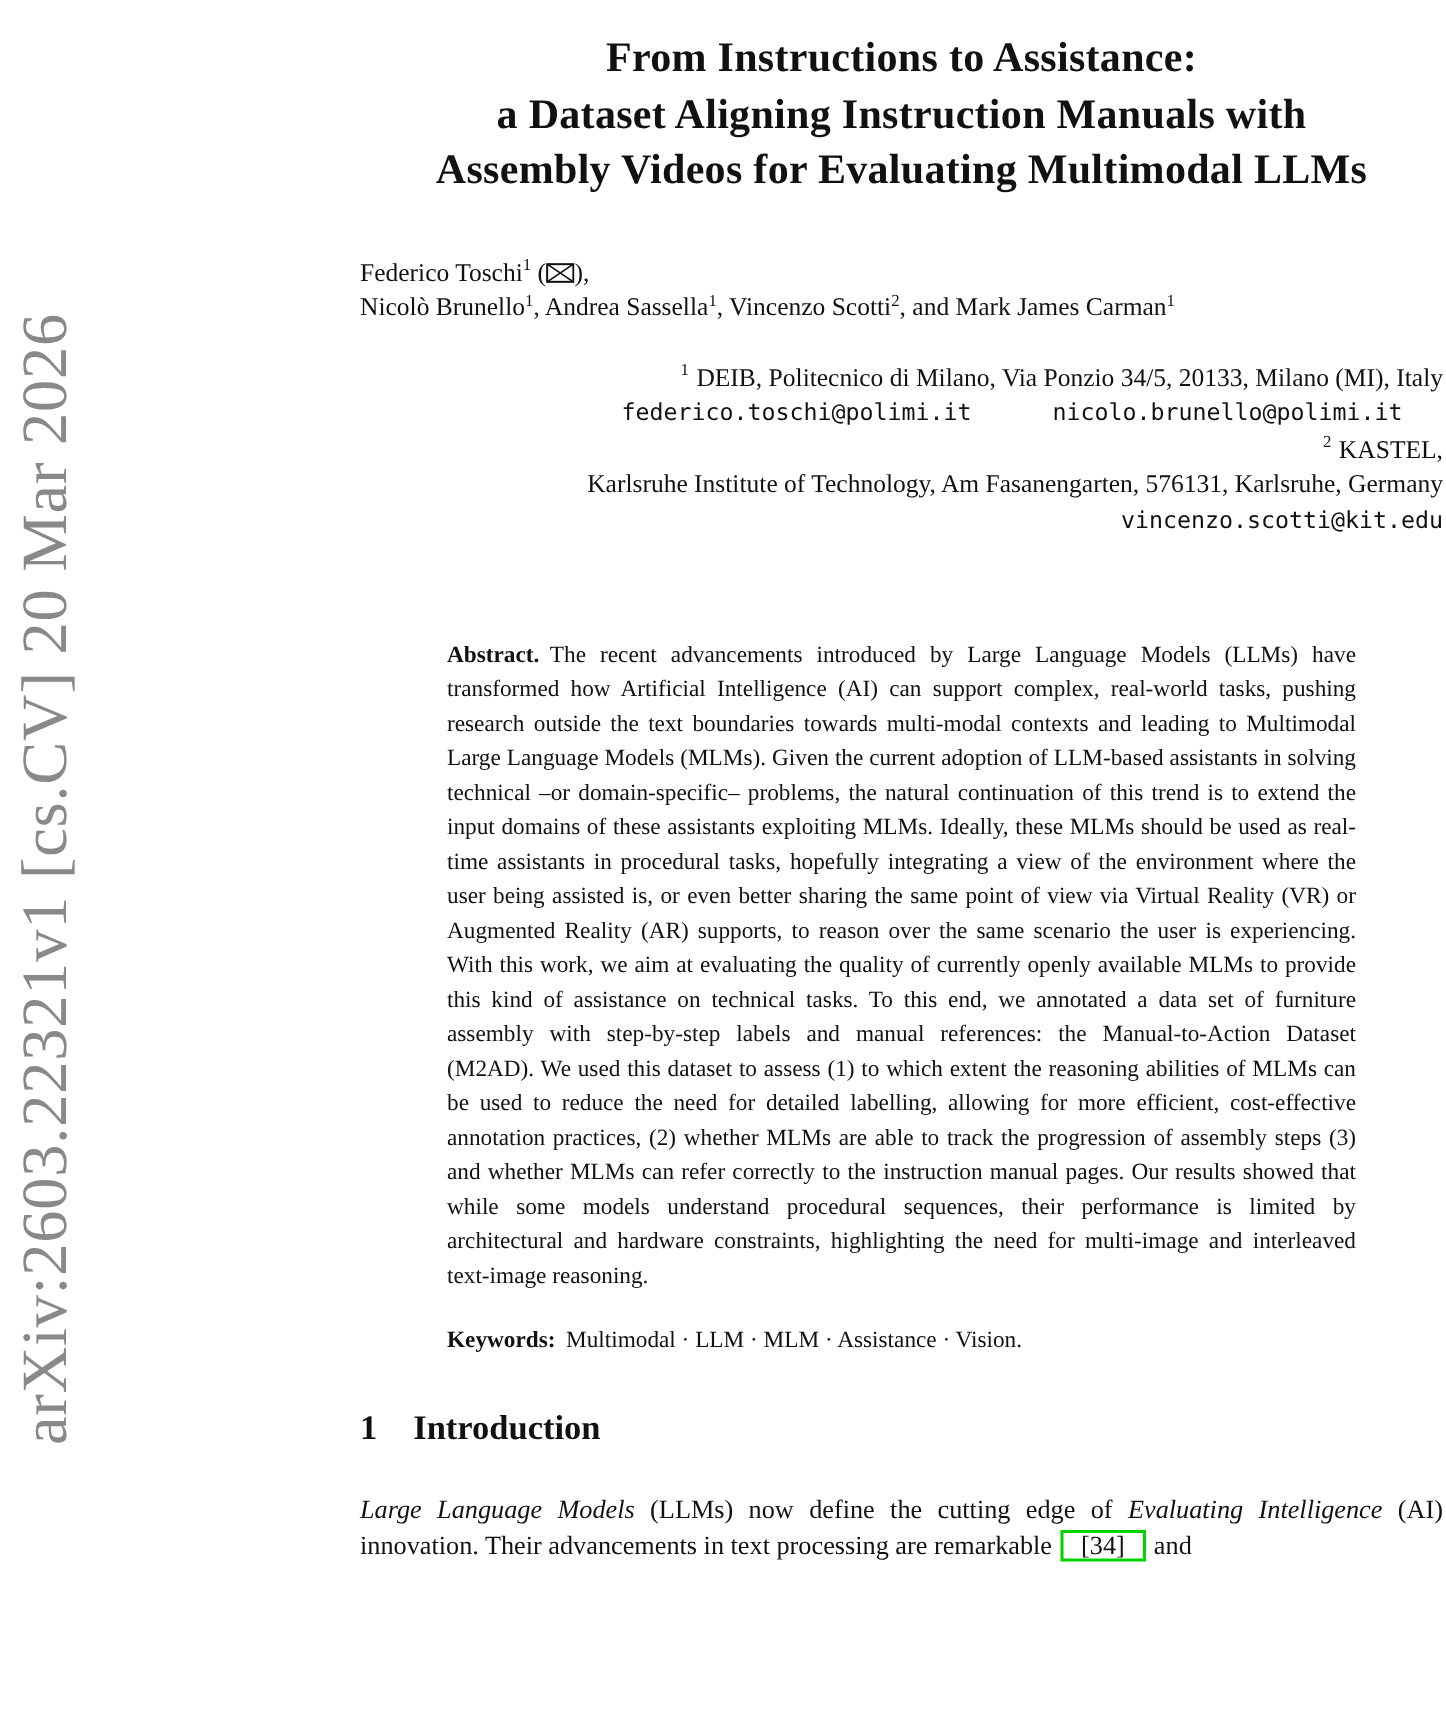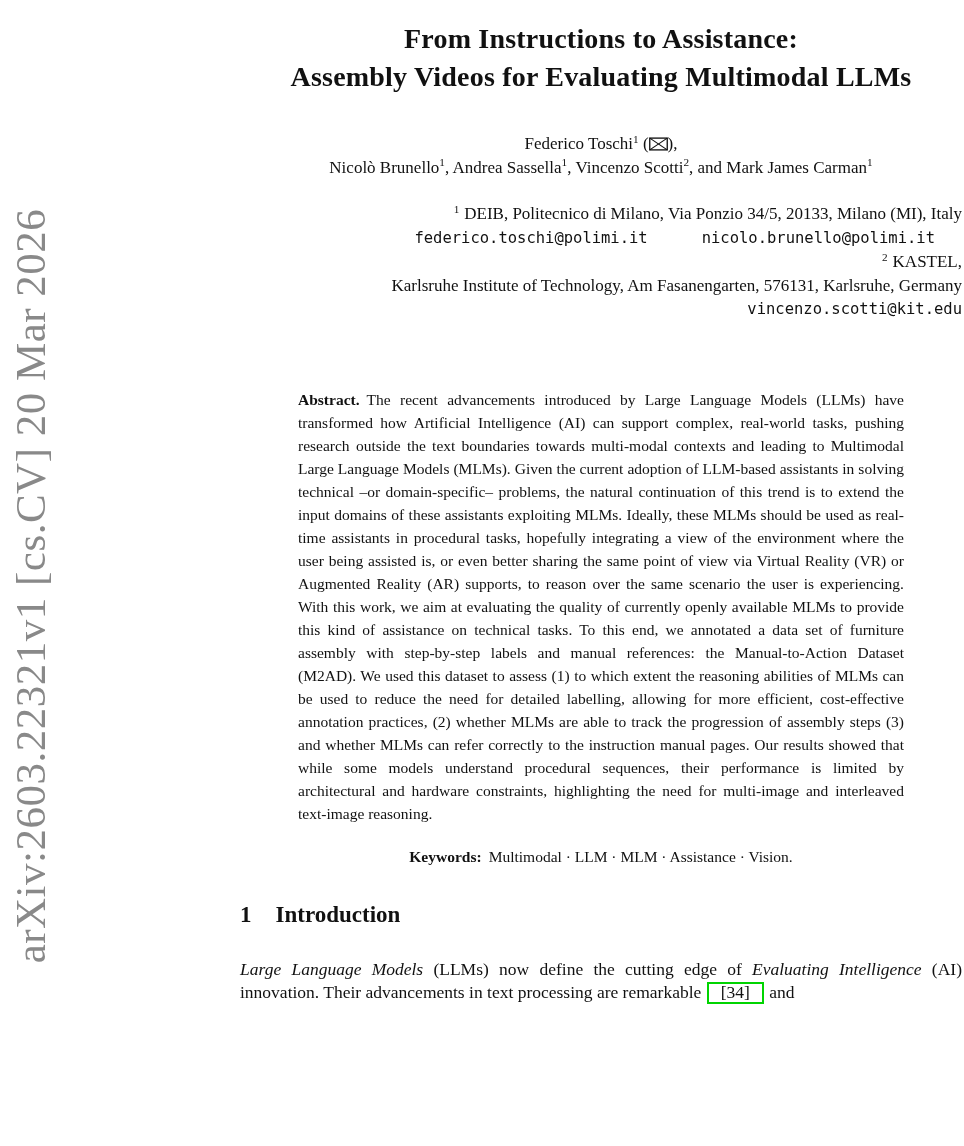--- a/index.html
+++ b/index.html
@@ -37,21 +37,21 @@
     padding-top: 20px;
     text-align: center;
     font-size: 28px;
     line-height: 37.5px;
     font-weight: bold;
     letter-spacing: 0.2px;
   }
   .title .tline { display: block; }
   .authors {
     margin-top: 37px;
-    text-align: center;
+    text-align: left;
     font-size: 17px;
     line-height: 23.5px;
   }
   sup {
     font-size: 66%;
     line-height: 0;
     vertical-align: baseline;
     position: relative;
     top: -0.55em;
   }
@@ -79,21 +79,21 @@
     font-size: 15.5px;
     line-height: 23px;
     text-align: justify;
   }
   .abstract-label, .keywords-label { font-weight: bold; margin-right: 7px; }
   .keywords {
     width: 606px;
     margin: 20px auto 0 auto;
     font-size: 15.5px;
     line-height: 23px;
-    text-align: center;
+    text-align: left;
   }
   .section-heading {
     margin-top: 34px;
     font-size: 23px;
     font-weight: bold;
   }
   .sec-num { margin-right: 24px; }
   .intro {
     margin: 30px 0 0 0;
     font-size: 17.5px;
@@ -113,20 +113,21 @@
 <body>
 
 <div class="page">
 
   <div class="watermark">arXiv:2603.22321v1  [cs.CV]  20 Mar 2026</div>
 
   <div class="content">
 
     <h1 class="title">
       <span class="tline">From Instructions to Assistance:</span>
+      <span class="tline">a Dataset Aligning Instruction Manuals with</span>
       <span class="tline">Assembly Videos for Evaluating Multimodal LLMs</span>
     </h1>
 
     <div class="authors">
       <div><span>Federico Toschi</span><sup>1</sup><span> (</span><svg class="envelope" viewBox="0 0 20 14">
             <rect x="0.8" y="0.8" width="18.4" height="12.4" fill="none" stroke="#111" stroke-width="1.4"></rect>
             <line x1="0.8" y1="0.8" x2="19.2" y2="13.2" stroke="#111" stroke-width="1.2"></line>
             <line x1="19.2" y1="0.8" x2="0.8" y2="13.2" stroke="#111" stroke-width="1.2"></line>
           </svg><span>),</span></div>
       <div><span>Nicolò Brunello</span><sup>1</sup><span>, </span><span>Andrea Sassella</span><sup>1</sup><span>, </span><span>Vincenzo Scotti</span><sup>2</sup><span>, and </span><span>Mark James Carman</span><sup>1</sup><span></span></div>

